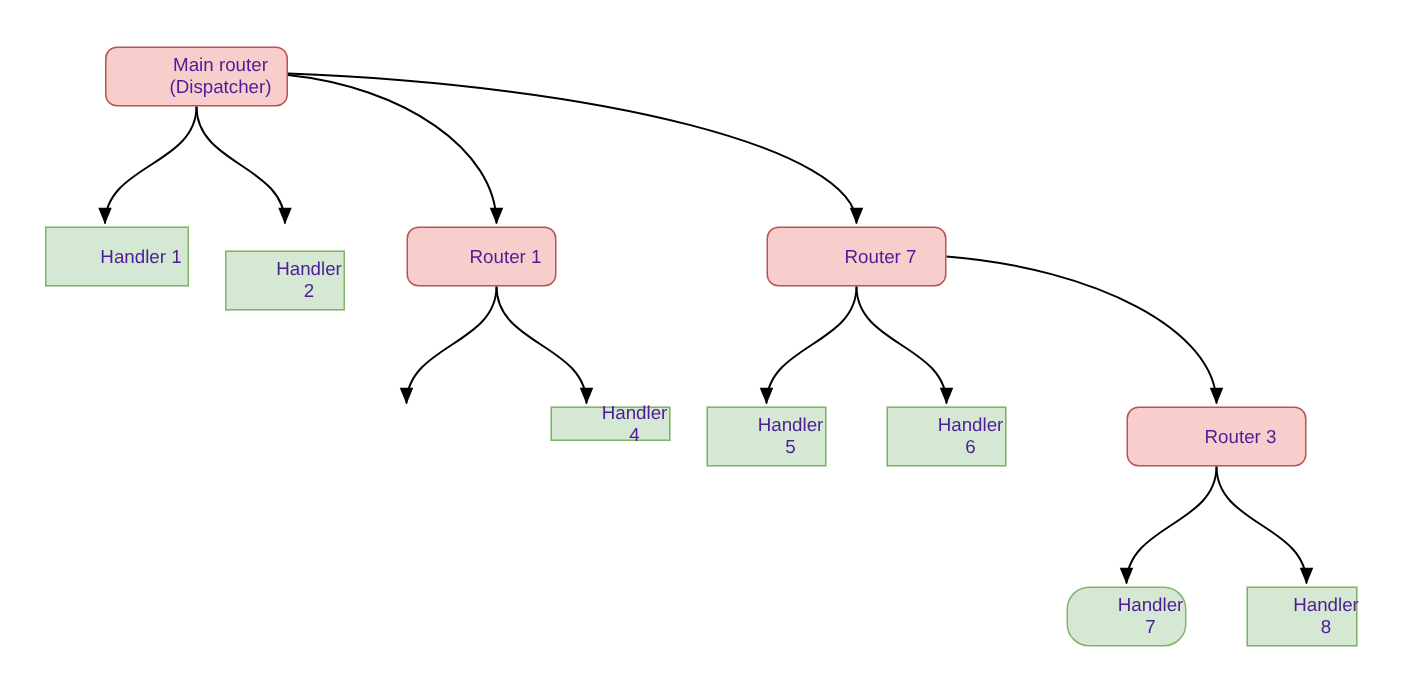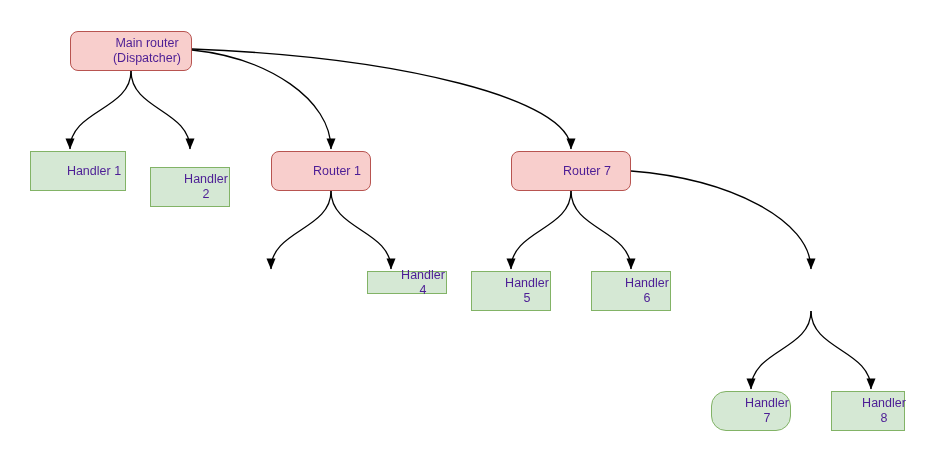--- a/index.html
+++ b/index.html
@@ -96,19 +96,22 @@
     </div>
     <div class="node handler" style="left: 351px; top: 271px; width: 80px; height: 23px; margin-left: 16px;">
       <span class="label">Handler 4</span>
     </div>
     <div class="node handler" style="left: 471px; top: 271px; width: 80px; height: 40px;">
       <span class="label">Handler 5</span>
     </div>
     <div class="node handler" style="left: 591px; top: 271px; width: 80px; height: 40px;">
       <span class="label">Handler 6</span>
     </div>
+    <div class="node router" style="left: 751px; top: 271px; width: 120px; height: 40px;">
+      <span class="label">Router 3</span>
+    </div>
     <div class="node handler" style="left: 711px; top: 391px; width: 80px; height: 40px; border-radius: 15px;">
       <span class="label">Handler 7</span>
     </div>
     <div class="node handler" style="left: 831px; top: 391px; width: 74px; height: 40px;">
       <span class="label">Handler 8</span>
     </div>
   </div>
 
 </body></html>

